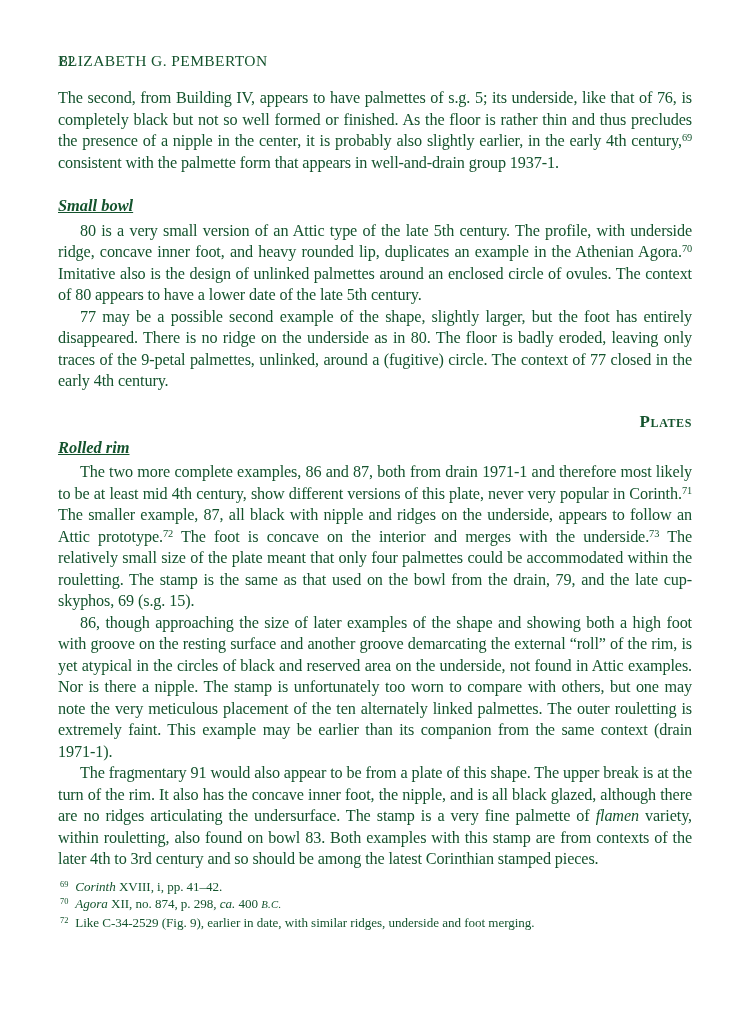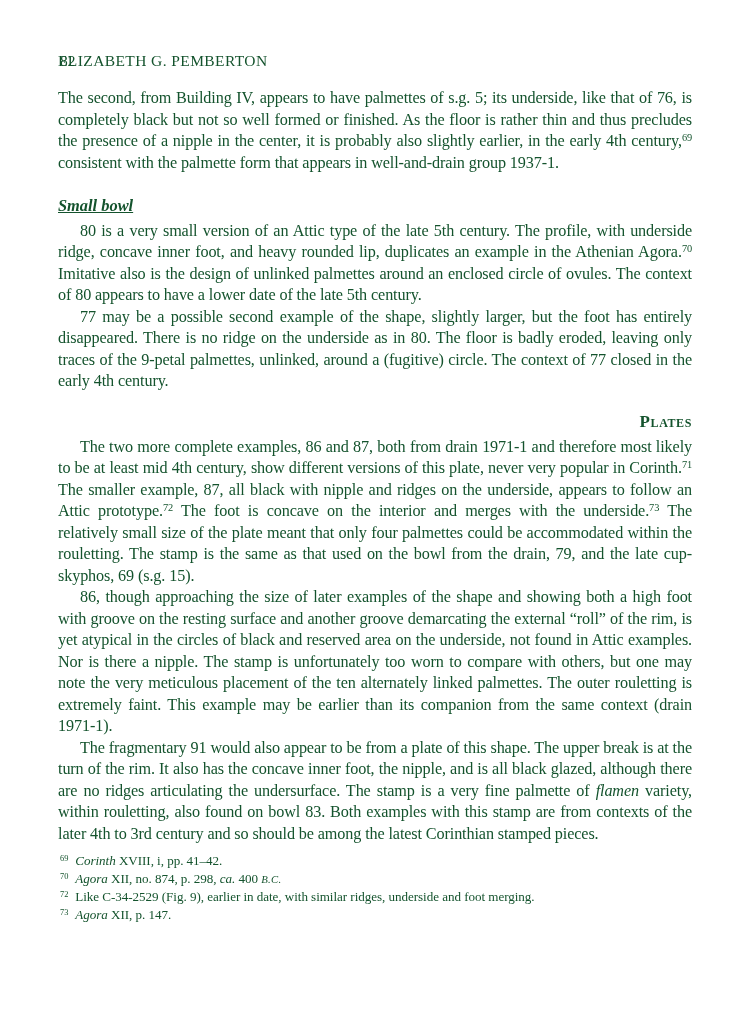--- a/index.html
+++ b/index.html
@@ -110,34 +110,32 @@
     </div>
 
     <p class="para"><span>The second, from Building IV, appears to have palmettes of s.g. 5; its underside, like that of </span><b>76</b><span>, is completely black but not so well formed or finished.  As the floor is rather thin and thus precludes the presence of a nipple in the center, it is probably also slightly earlier, in the early 4th century,</span><sup class="fnref">69</sup><span> consistent with the palmette form that appears in well-and-drain group 1937-1.</span></p>
 
     <h3 class="heading-italic">Small bowl</h3>
 
     <p class="para indent"><b>80</b><span> is a very small version of an Attic type of the late 5th century.  The profile, with underside ridge, concave inner foot, and heavy rounded lip, duplicates an example in the Athenian Agora.</span><sup class="fnref">70</sup><span>  Imitative also is the design of unlinked palmettes around an enclosed circle of ovules.  The context of </span><b>80</b><span> appears to have a lower date of the late 5th century.</span></p>
     <p class="para indent"><b>77</b><span> may be a possible second example of the shape, slightly larger, but the foot has entirely disappeared.  There is no ridge on the underside as in </span><b>80</b><span>.  The floor is badly eroded, leaving only traces of the 9-petal palmettes, unlinked, around a (fugitive) circle. The context of </span><b>77</b><span> closed in the early 4th century.</span></p>
 
     <h2 class="heading-smallcaps">Plates</h2>
+    <h3 class="heading-italic">Rolled rim</h3>
 
     <p class="para indent"><span>The two more complete examples, </span><b>86</b><span> and </span><b>87</b><span>, both from drain 1971-1 and therefore most likely to be at least mid 4th century, show different versions of this plate, never very popular in Corinth.</span><sup class="fnref">71</sup><span>  The smaller example, </span><b>87</b><span>, all black with nipple and ridges on the underside, appears to follow an Attic prototype.</span><sup class="fnref">72</sup><span>  The foot is concave on the interior and merges with the underside.</span><sup class="fnref">73</sup><span>  The relatively small size of the plate meant that only four palmettes could be accommodated within the rouletting.  The stamp is the same as that used on the bowl from the drain, </span><b>79</b><span>, and the late cup-skyphos, </span><b>69</b><span> (s.g. 15).</span></p>
     <p class="para indent"><b>86</b><span>, though approaching the size of later examples of the shape and showing both a high foot with groove on the resting surface and another groove demarcating the external “roll” of the rim, is yet atypical in the circles of black and reserved area on the underside, not found in Attic examples.  Nor is there a nipple.  The stamp is unfortunately too worn to compare with others, but one may note the very meticulous placement of the ten alternately linked palmettes.  The outer rouletting is extremely faint.  This example may be earlier than its companion from the same context (drain 1971-1).</span></p>
     <p class="para indent"><span>The fragmentary </span><b>91</b><span> would also appear to be from a plate of this shape.  The upper break is at the turn of the rim.  It also has the concave inner foot, the nipple, and is all black glazed, although there are no ridges articulating the undersurface.  The stamp is a very fine palmette of </span><i>flamen</i><span> variety, within rouletting, also found on bowl </span><b>83</b><span>.  Both examples with this stamp are from contexts of the later 4th to 3rd century and so should be among the latest Corinthian stamped pieces.</span></p>
 
     <div class="footnotes">
       <p class="footnote">
         <span class="fn-num">69</span><span><i>Corinth</i><span> XVIII, i, pp. 41–42.</span></span>
       </p>
       <p class="footnote">
         <span class="fn-num">70</span><span><i>Agora</i><span> XII, no. 874, p. 298, </span><i>ca.</i><span> 400 </span><span class="sc">B.C.</span></span>
       </p>
       <p class="footnote">
         <span class="fn-num">72</span><span><span>Like C-34-2529 (Fig. 9), earlier in date, with similar ridges, underside and foot merging.</span></span>
       </p>
-      <p class="footnote">
-        <span class="fn-num">73</span><span><i>Agora</i><span> XII, p. 147.</span></span>
-      </p>
     </div>
 
   </div>
 </div>
 
 </body></html>

